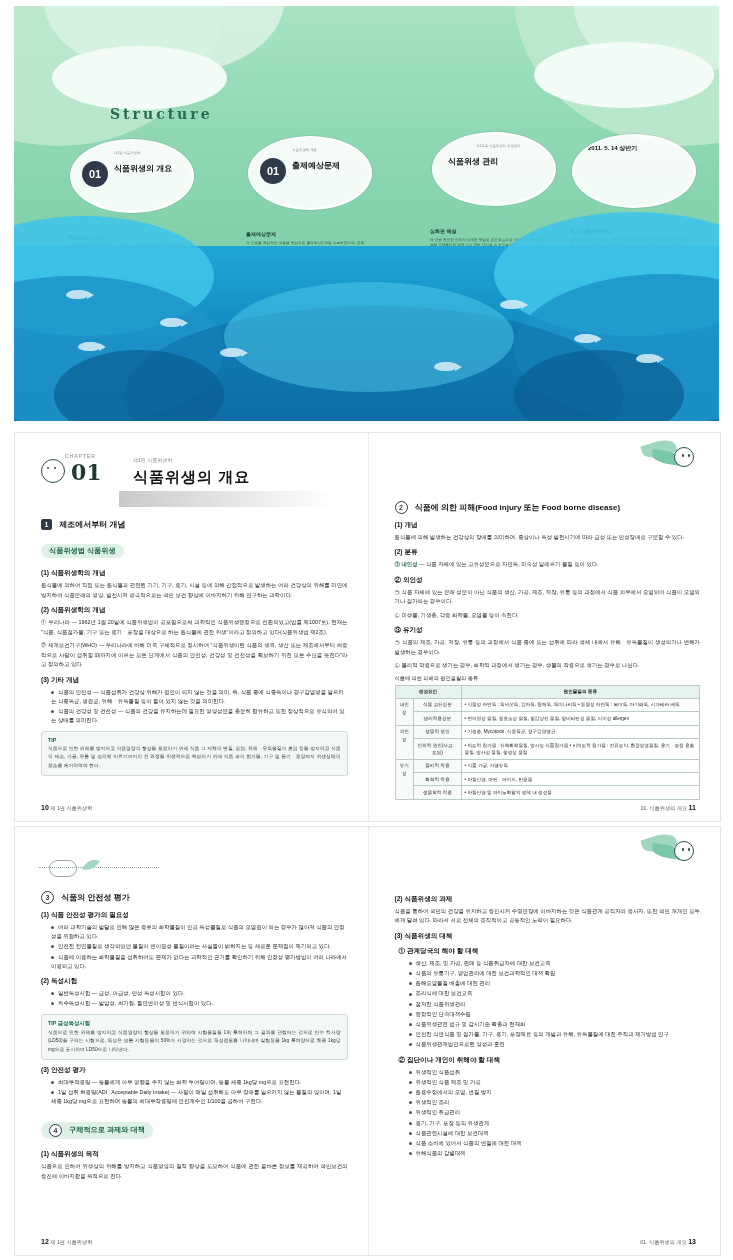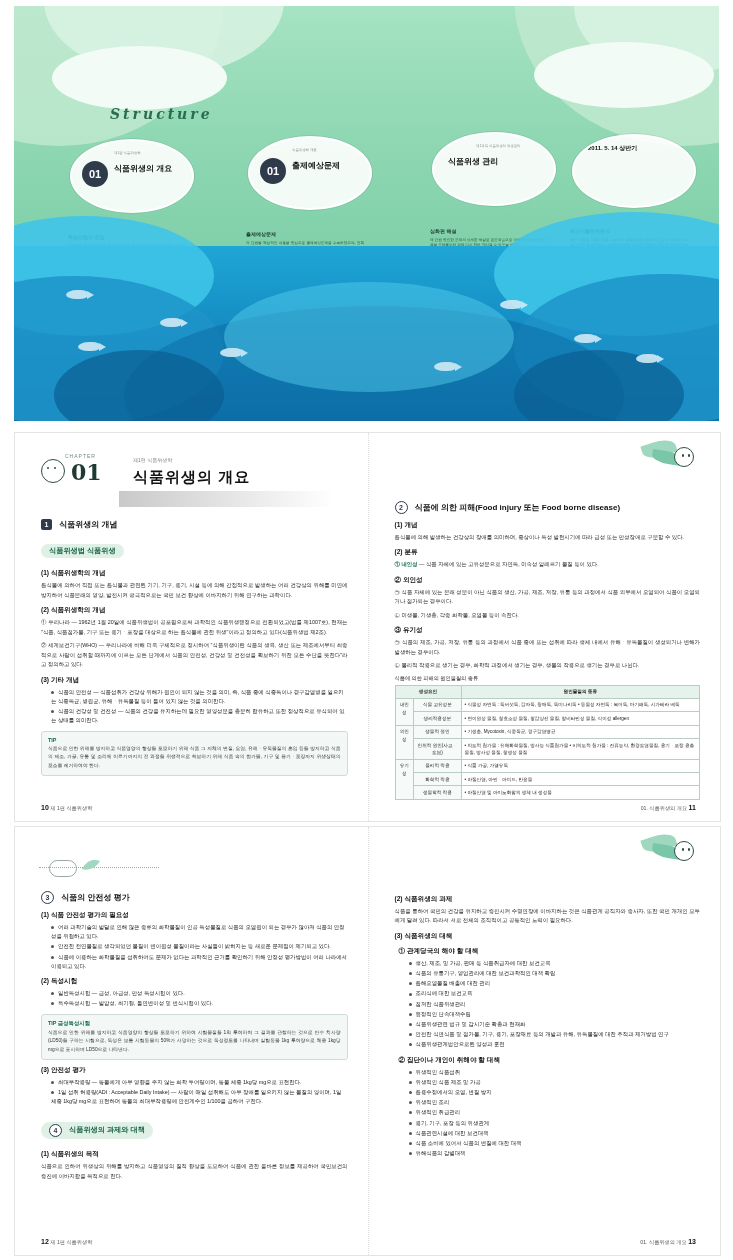--- a/index.html
+++ b/index.html
@@ -10,21 +10,21 @@
   .cover{position:absolute;left:14px;top:6px;width:705px;height:415px;overflow:hidden;background:#8fd9b6;}
   .cover .skyband{position:absolute;left:0;top:0;width:100%;height:252px;background:linear-gradient(180deg,#a6e3c2 0%,#8ed7b2 55%,#7fd0aa 100%);}
   .cover .hill{position:absolute;border-radius:50%;background:#bfe9cf;opacity:.85;}
   .c-h1{left:-120px;top:-150px;width:330px;height:290px;}
   .c-h2{left:500px;top:-160px;width:340px;height:300px;}
   .c-h3{left:30px;top:-80px;width:240px;height:150px;background:#d9f2e2 !important;}
   .c-h4{left:560px;top:-70px;width:200px;height:140px;background:#d9f2e2 !important;}
   .c-white1{position:absolute;left:38px;top:40px;width:175px;height:64px;background:#f2fbf6;border-radius:50%;}
   .c-white2{position:absolute;left:520px;top:36px;width:180px;height:66px;background:#f2fbf6;border-radius:50%;}
 
-  .structure-title{position:absolute;left:96px;top:100px;font-family:"DejaVu Serif",serif;font-size:14px;letter-spacing:3px;color:#2b6b52;font-weight:bold;font-style:italic;}
+  .structure-title{position:absolute;left:96px;top:100px;font-family:"DejaVu Serif",serif;font-size:14px;letter-spacing:3px;color:#2b6b52;font-weight:bold;}
 
   .lens{position:absolute;width:120px;height:70px;border-radius:50%;border:2px solid #ffffff;background:rgba(255,255,255,0.9);box-shadow:0 0 0 1px rgba(0,0,0,.07);overflow:hidden;}
   .lens .inner{position:absolute;left:0;top:0;right:0;bottom:0;}
   .lens .badge{position:absolute;left:10px;top:20px;width:26px;height:26px;border-radius:50%;background:#2f3a4a;color:#fff;font-size:11px;font-weight:bold;display:flex;align-items:center;justify-content:center;}
   .lens .lt{position:absolute;left:42px;top:22px;font-size:8px;font-weight:bold;color:#111;}
   .lens .lt2{position:absolute;left:42px;top:10px;font-size:3.4px;color:#888;}
   .lens .lines{position:absolute;left:14px;top:44px;right:12px;}
 
   .capt{position:absolute;width:118px;font-size:3.6px;line-height:1.55;color:#2d4a3e;text-align:justify;}
   .capt b{display:block;font-size:5px;margin-bottom:2px;color:#1d3a2d;}
@@ -211,21 +211,21 @@
       </div>
       <div class="chap-head">
         <div class="sub">제1편 식품위생학</div>
         <div class="ttl">식품위생의 개요</div>
       </div>
       <div class="grad-bar"></div>
 
       <div style="margin-top:62px;">
         <div class="sec-h">
           <span class="secnum">1</span>
-          <span>식품위생의 개념</span>
+          <span>제조에서부터 개념</span>
         </div>
         <div class="sub-h">식품위생법 식품위생</div>
 
         <div class="p-h">(1) 식품위생학의 개념</div>
         <p class="p">음식물에 의하여 직접 또는 음식물과 관련된 기기, 기구, 용기, 시설 등에 의해 간접적으로 발생하는 여러 건강상의 위해를 미연에 방지하여 식품본래의 영양, 발전시켜 궁극적으로는 국민 보건 향상에 이바지하기 위해 연구하는 과학이다.</p>
 
         <div class="p-h">(2) 식품위생학의 개념</div>
         <p class="p">① 우리나라 — 1962년 1월 20일에 식품위생법이 공포됨으로써 과학적인 식품위생행정으로 전환되었고(법률 제1007호), 현재는 "식품, 식품첨가물, 기구 또는 용기ㆍ포장을 대상으로 하는 음식물에 관한 위생"이라고 정의하고 있다(식품위생법 제2조).</p>
         <p class="p">② 세계보건기구(WHO) — 우리나라에 비해 더욱 구체적으로 정시하여 "식품위생이란 식품의 생육, 생산 또는 제조에서부터 최종적으로 사람이 섭취할 때까지에 이르는 모든 단계에서 식품의 안전성, 건강성 및 건전성을 확보하기 위한 모든 수단을 뜻한다"라고 정의하고 있다.</p>
 
@@ -369,21 +369,21 @@
         </div>
 
         <div class="p-h">(3) 안전성 평가</div>
         <ul class="li">
           <li>최대무작용량 — 동물에게 아무 영향을 주지 않는 화학 투여량이며, 동물 체중 1kg당 mg으로 표현한다.</li>
           <li>1일 섭취 허용량(ADI : Acceptable Daily Intake) — 사람이 매일 섭취해도 아무 장애를 일으키지 않는 물질의 양이며, 1일 체중 1kg당 mg으로 표현하며 동물의 최대무작용량에 안전계수인 1/100을 곱하여 구한다.</li>
         </ul>
 
         <div class="sub-h" style="margin-top:12px;">
           <span class="secnum circ">4</span>
-          <span>식품위생의 과제와 대책</span>
+          <span>구체적으로 과제와 대책</span>
         </div>
 
         <div class="p-h">(1) 식품위생의 목적</div>
         <p class="p">식품으로 인하여 위생상의 위해를 방지하고 식품영양의 질적 향상을 도모하여 식품에 관한 올바른 정보를 제공하여 국민보건의 증진에 이바지함을 목적으로 한다.</p>
       </div>
 
       <div class="pg l">
         <b>12</b>
         <span>제 1편 식품위생학</span>
       </div>

